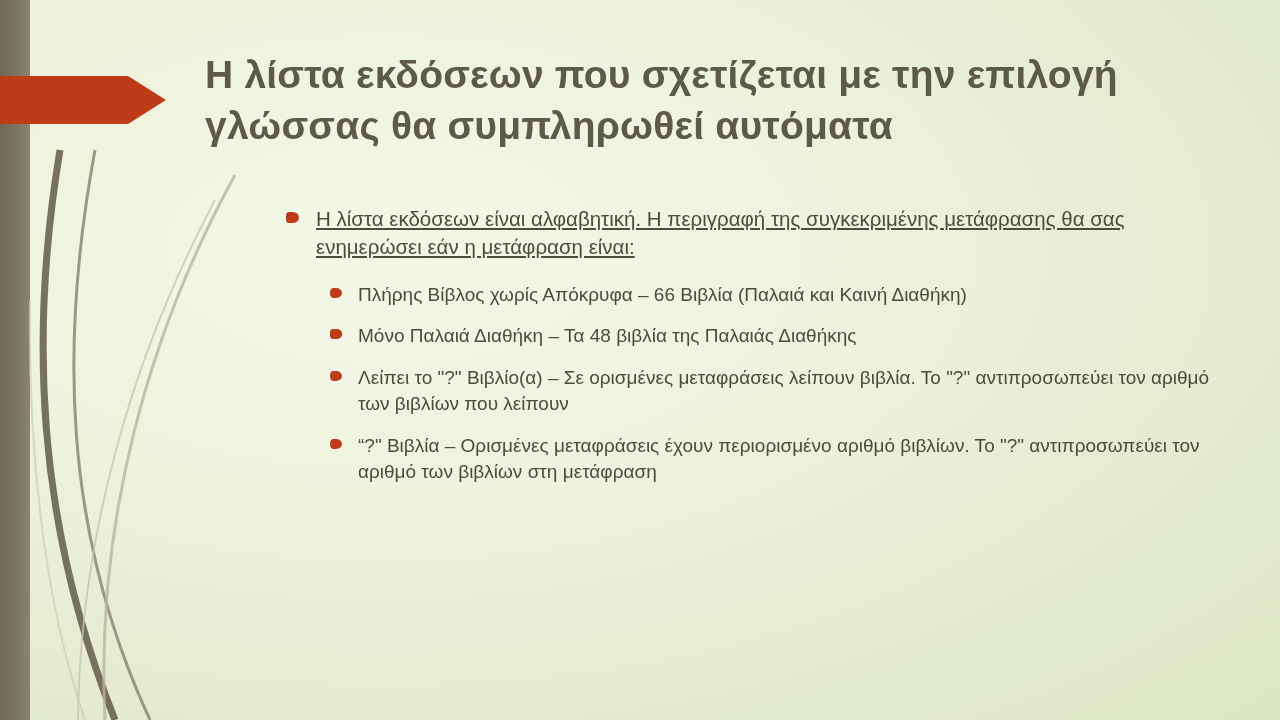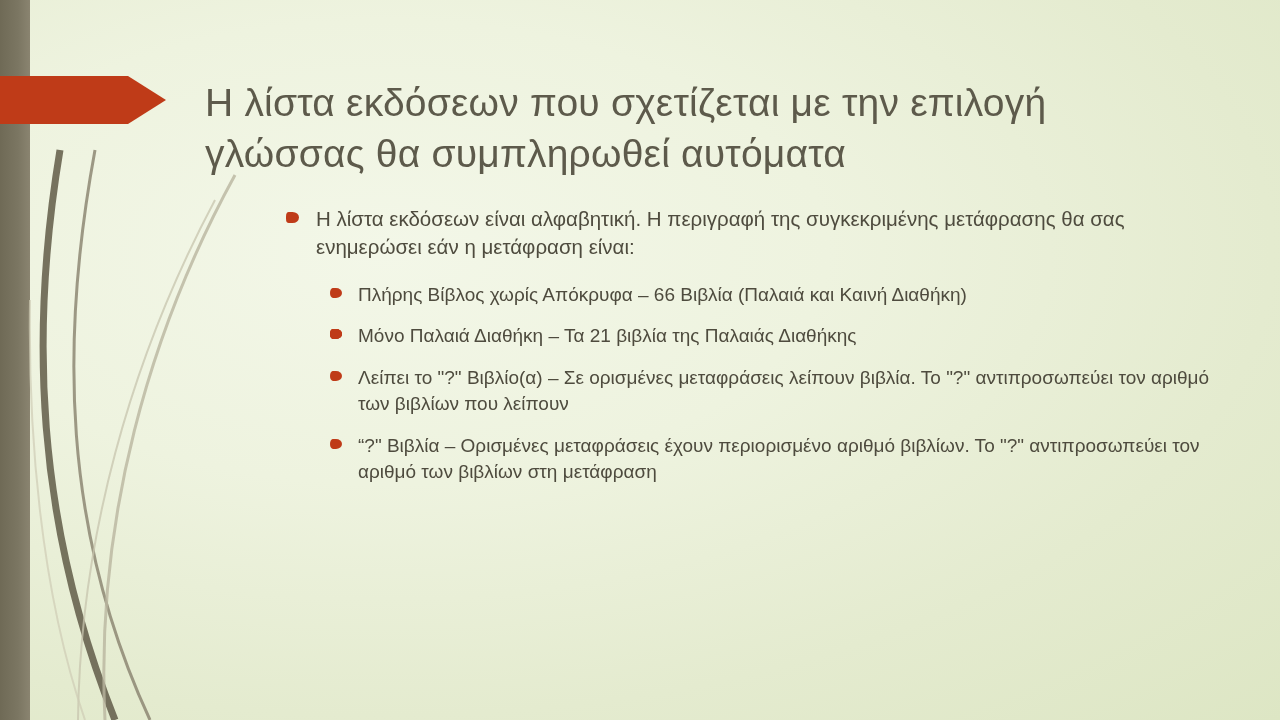--- a/index.html
+++ b/index.html
@@ -64,38 +64,38 @@
     border-left: 38px solid #bf3b18;
   }
   .title {
     position: absolute;
     left: 205px;
     top: 50px;
     width: 1010px;
     font-size: 39px;
     line-height: 1.3;
     color: #5d5a4b;
-    font-weight: 400;
+    font-weight: 700;
     letter-spacing: 0.2px;
-    margin-top: 28px;
   }
   .body {
     position: absolute;
     left: 280px;
     top: 205px;
     width: 930px;
     color: #4e4b3e;
   }
   .lvl1 {
     position: relative;
     padding-left: 36px;
     font-size: 20.5px;
     line-height: 1.38;
     color: #4e4b3e;
     margin-bottom: 8px;
+    text-decoration: underline;
   }
   .lvl1 .bullet {
     position: absolute;
     left: 6px;
     top: 7px;
     width: 13px;
     height: 11px;
     background: #bf3b18;
     border-radius: 3px 7px 7px 3px / 5px 6px 6px 5px;
   }
@@ -163,21 +163,21 @@
         <span class="bullet"></span>
       </div>
 
       <div class="lvl2">
         <span class="bullet"></span>
       </div>
 
 
       <div class="lvl2">
         <span class="bullet"></span>
-        <span>Μόνο Παλαιά Διαθήκη – Τα 21 βιβλία της Παλαιάς Διαθήκης</span>
+        <span>Μόνο Παλαιά Διαθήκη – Τα 48 βιβλία της Παλαιάς Διαθήκης</span>
       </div>
 
       <div class="lvl2">
         <span class="bullet"></span>
         <span>Λείπει το "?" Βιβλίο(α) – Σε ορισμένες μεταφράσεις λείπουν βιβλία.  Το "?" αντιπροσωπεύει τον αριθμό των βιβλίων που λείπουν</span>
       </div>
 
       <div class="lvl2">
         <span class="bullet"></span>
         <span>“?" Βιβλία – Ορισμένες μεταφράσεις έχουν περιορισμένο αριθμό βιβλίων.  Το "?" αντιπροσωπεύει τον αριθμό των βιβλίων στη μετάφραση</span>

